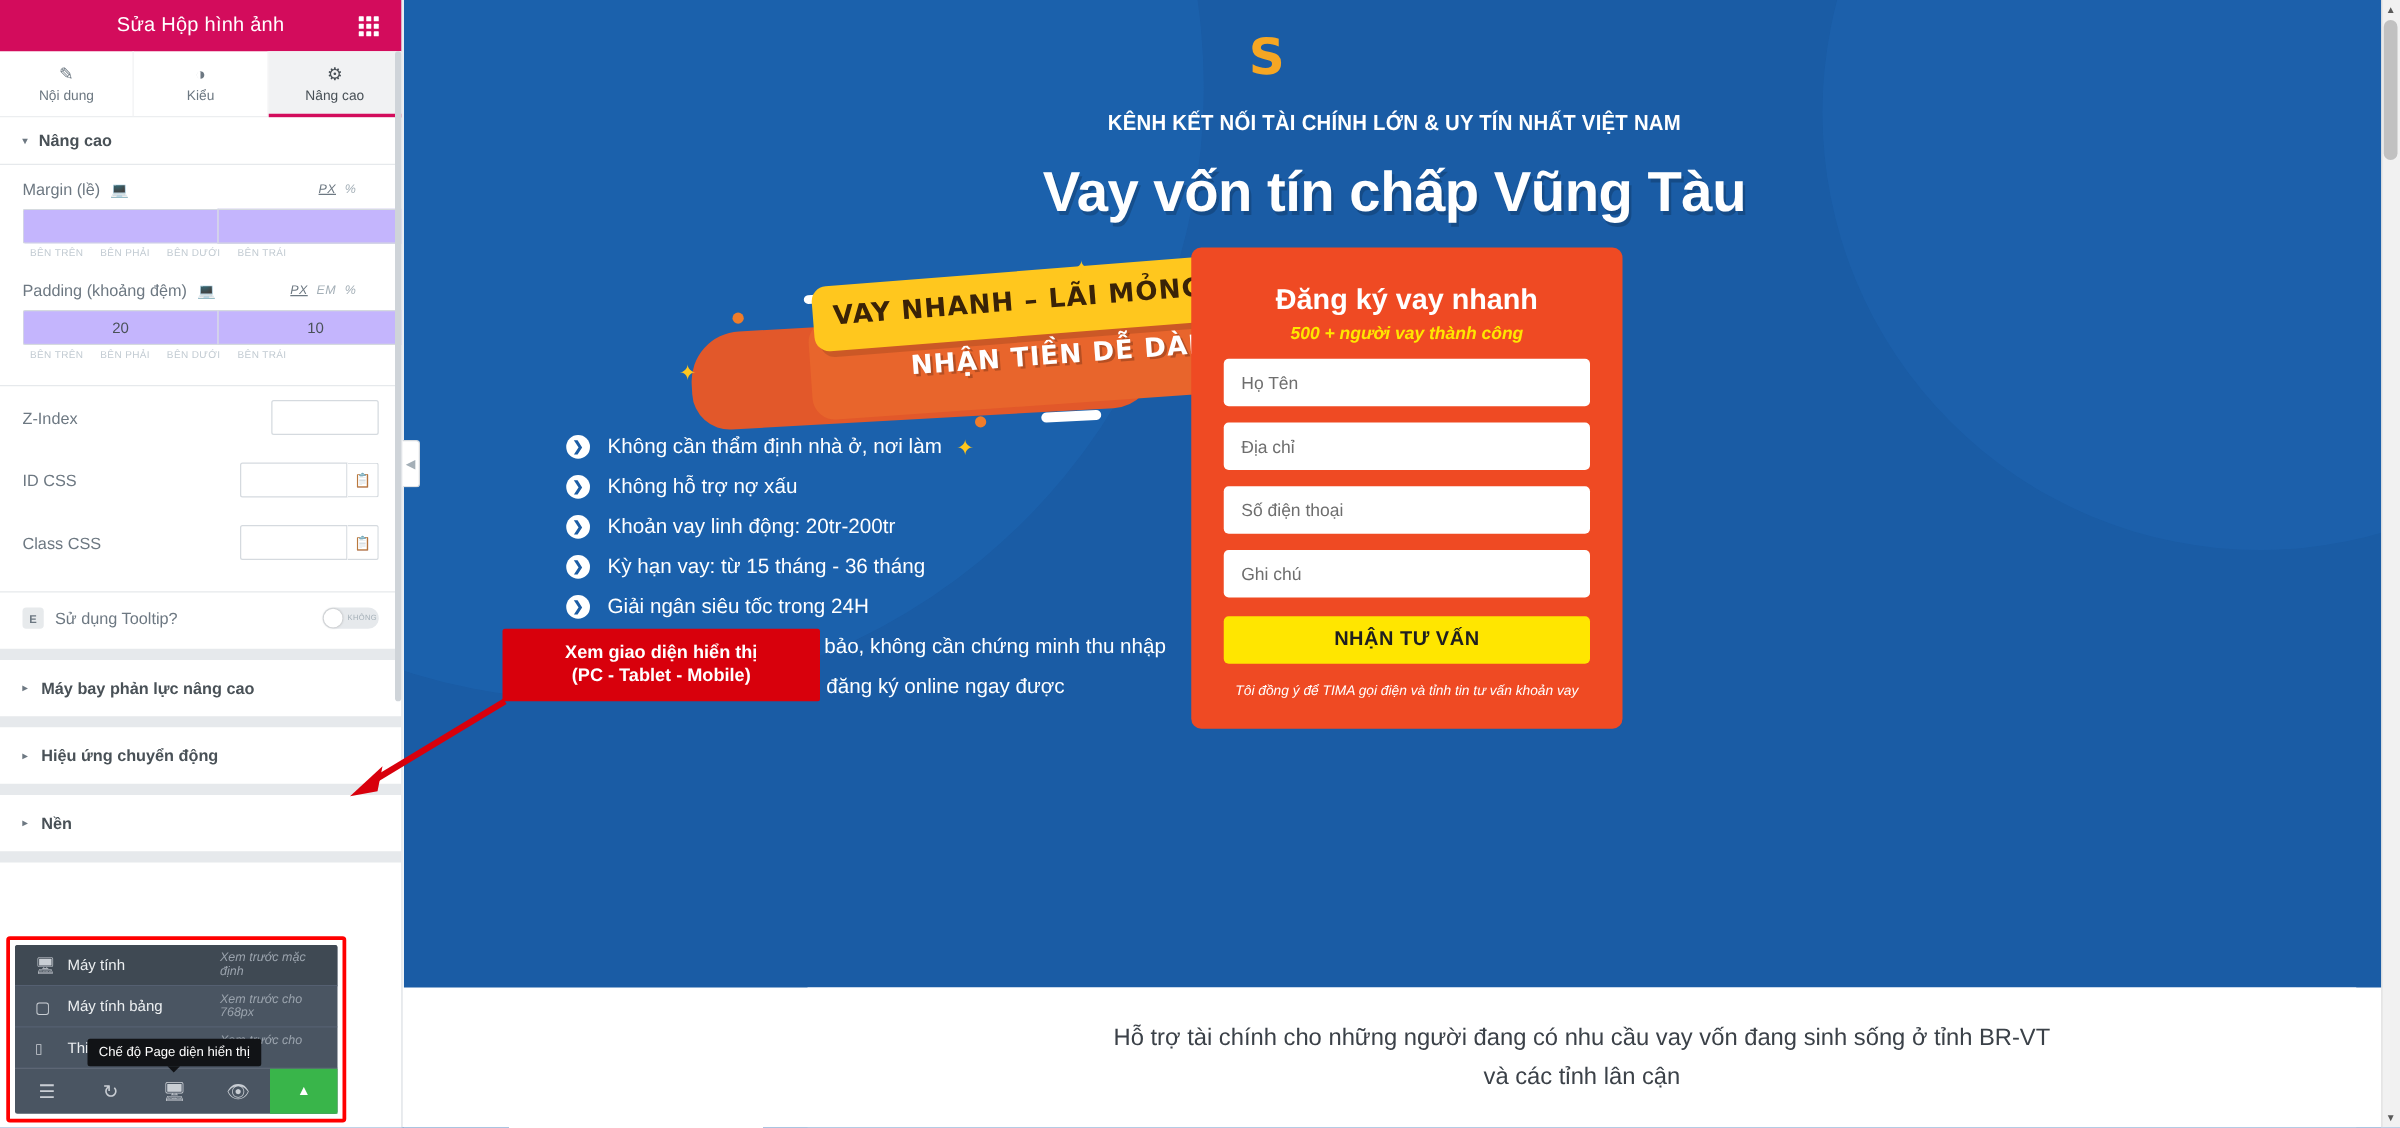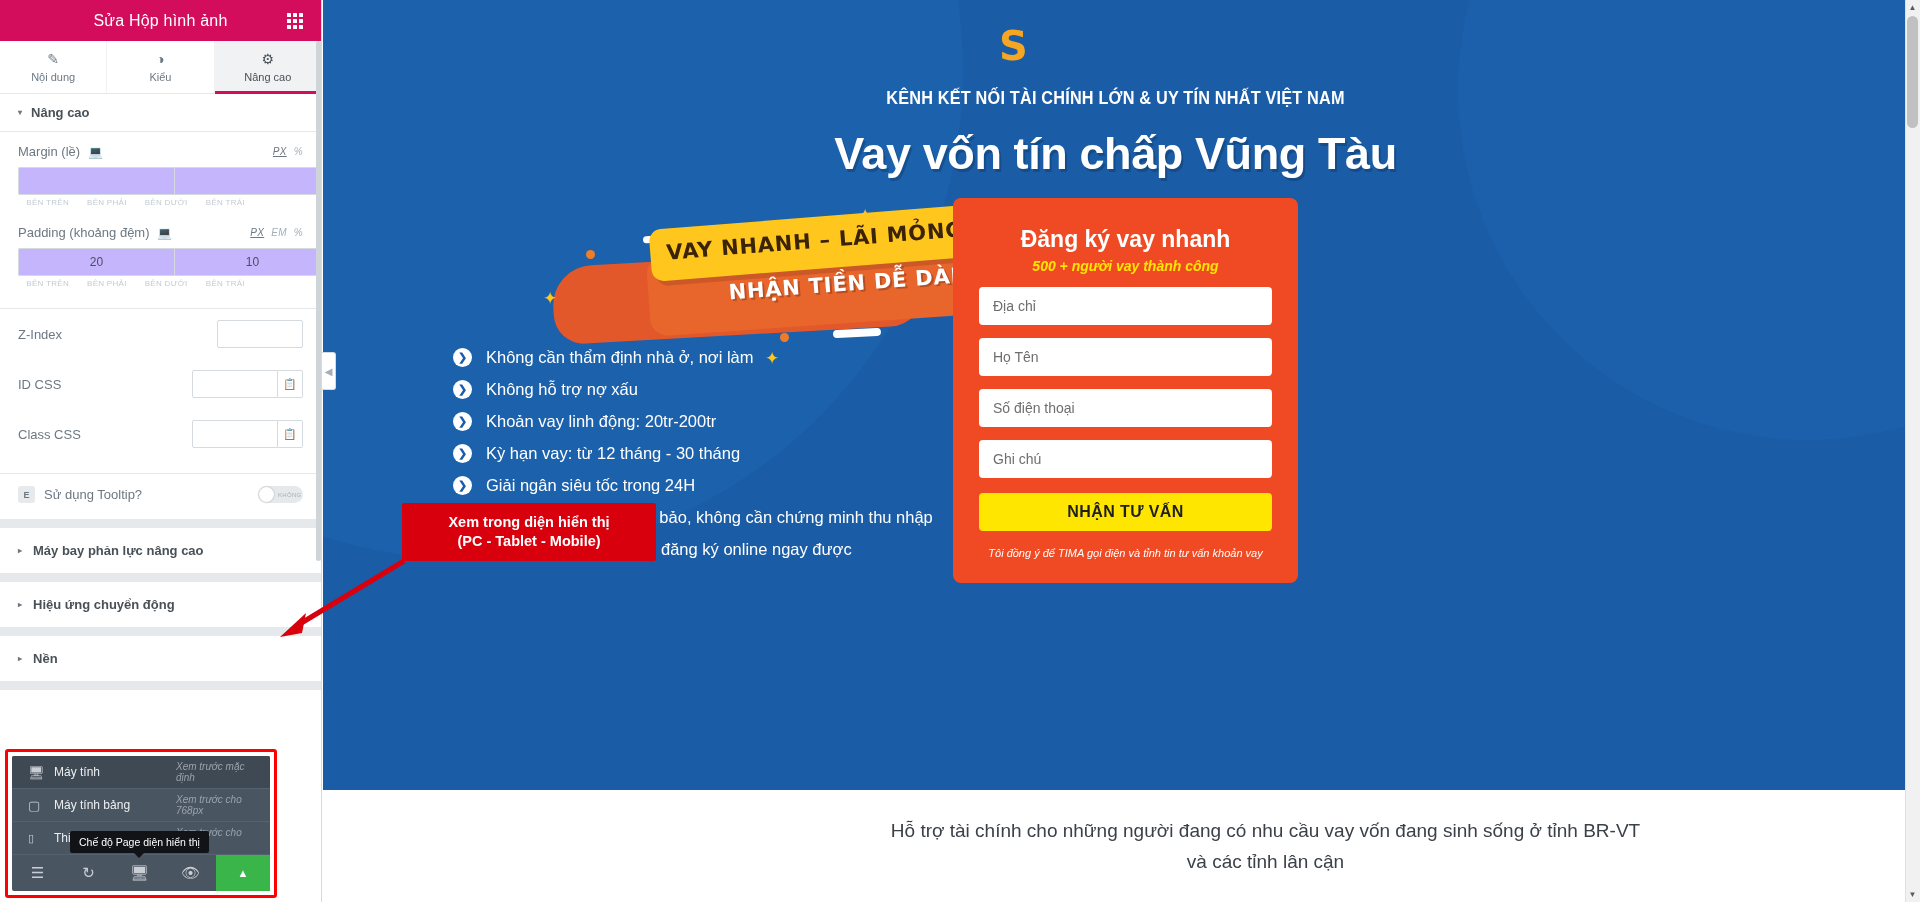--- a/index.html
+++ b/index.html
@@ -42,21 +42,21 @@
 
   #panel-scroll { flex: 1 1 auto; overflow: hidden; position: relative; background: #fff; }
 
   .section-head {
     height: 38px; display: flex; align-items: center; gap: 9px;
     padding: 0 18px; color: #495157; font-size: 13px; font-weight: 700;
     border-bottom: 1px solid #e6e9ec; background: #fff;
   }
   .section-head .caret { font-size: 8px; color: #6d7882; }
 
-  .ctrl { padding: 12px 18px 6px 18px; }
+  .ctrl { padding: 12px 36px 6px 18px; }
   .ctrl-row { display: flex; align-items: center; justify-content: space-between; }
   .ctrl-label { font-size: 13px; color: #6d7882; display: flex; align-items: center; gap: 8px; }
   .dev-icon { color: #a4afb7; font-size: 12px; }
   .units { font-size: 10px; color: #a4afb7; display: flex; gap: 7px; letter-spacing: .3px; }
   .units .u { cursor: pointer; font-style: italic; }
   .units .u.sel { color: #6d7882; text-decoration: underline; }
 
   .dim-row { display: flex; margin-top: 8px; }
   .dim-in {
     flex: 1; height: 28px; border: 1px solid #d5dadf; border-right: none;
@@ -513,44 +513,44 @@
       <div class="bullet">
         <span class="bico">❯</span>
         <span class="btxt">Không hỗ trợ nợ xấu</span>
       </div>
       <div class="bullet">
         <span class="bico">❯</span>
         <span class="btxt">Khoản vay linh động: 20tr-200tr</span>
       </div>
       <div class="bullet">
         <span class="bico">❯</span>
-        <span class="btxt">Kỳ hạn vay: từ 12 tháng - 30 tháng</span>
+        <span class="btxt">Kỳ hạn vay: từ 15 tháng - 36 tháng</span>
       </div>
       <div class="bullet">
         <span class="bico">❯</span>
         <span class="btxt">Giải ngân siêu tốc trong 24H</span>
       </div>
       <div class="bullet">
         <span class="bico">❯</span>
         <span class="btxt">Không cần tài sản đảm bảo, không cần chứng minh thu nhập</span>
       </div>
       <div class="bullet">
         <span class="bico">❯</span>
         <span class="btxt">Hỗ trợ tư vấn miễn phí, đăng ký online ngay được</span>
       </div>
     </div>
 
     <div id="form-card">
       <div class="fc-title">Đăng ký vay nhanh</div>
       <div class="fc-sub">500 + người vay thành công</div>
       <div class="fld">
+        <span>Họ Tên</span>
+      </div>
+      <div class="fld">
         <span>Địa chỉ</span>
-      </div>
-      <div class="fld">
-        <span>Họ Tên</span>
       </div>
       <div class="fld">
         <span>Số điện thoại</span>
       </div>
       <div class="fld">
         <span>Ghi chú</span>
       </div>
       <div class="submit">NHẬN TƯ VẤN</div>
       <div class="fc-note">Tôi đồng ý để TIMA gọi điện và tỉnh tin tư vấn khoản vay</div>
     </div>
@@ -559,21 +559,21 @@
   <div id="footer-text">
     <p>Hỗ trợ tài chính cho những người đang có nhu cầu vay vốn đang sinh sống ở tỉnh BR-VT và các tỉnh lân cận</p>
   </div>
 </div>
 
 <svg id="arrow" viewBox="0 0 135 85">
   <line x1="128" y1="6" x2="22" y2="70" stroke="#d8000c" stroke-width="5"></line>
   <polygon points="4,82 30,58 26,78" fill="#d8000c"></polygon>
 </svg>
 <div id="callout">
-  <div>Xem trong diện hiển thị</div>
+  <div>Xem giao diện hiển thị</div>
   <div>(PC - Tablet - Mobile)</div>
 </div>
 
 <div id="page-sb-track">
   <div class="sb-arrow" style="top:3px">▲</div>
   <div id="page-sb-thumb"></div>
   <div class="sb-arrow" style="bottom:3px">▼</div>
 </div>
 
 </body></html>

